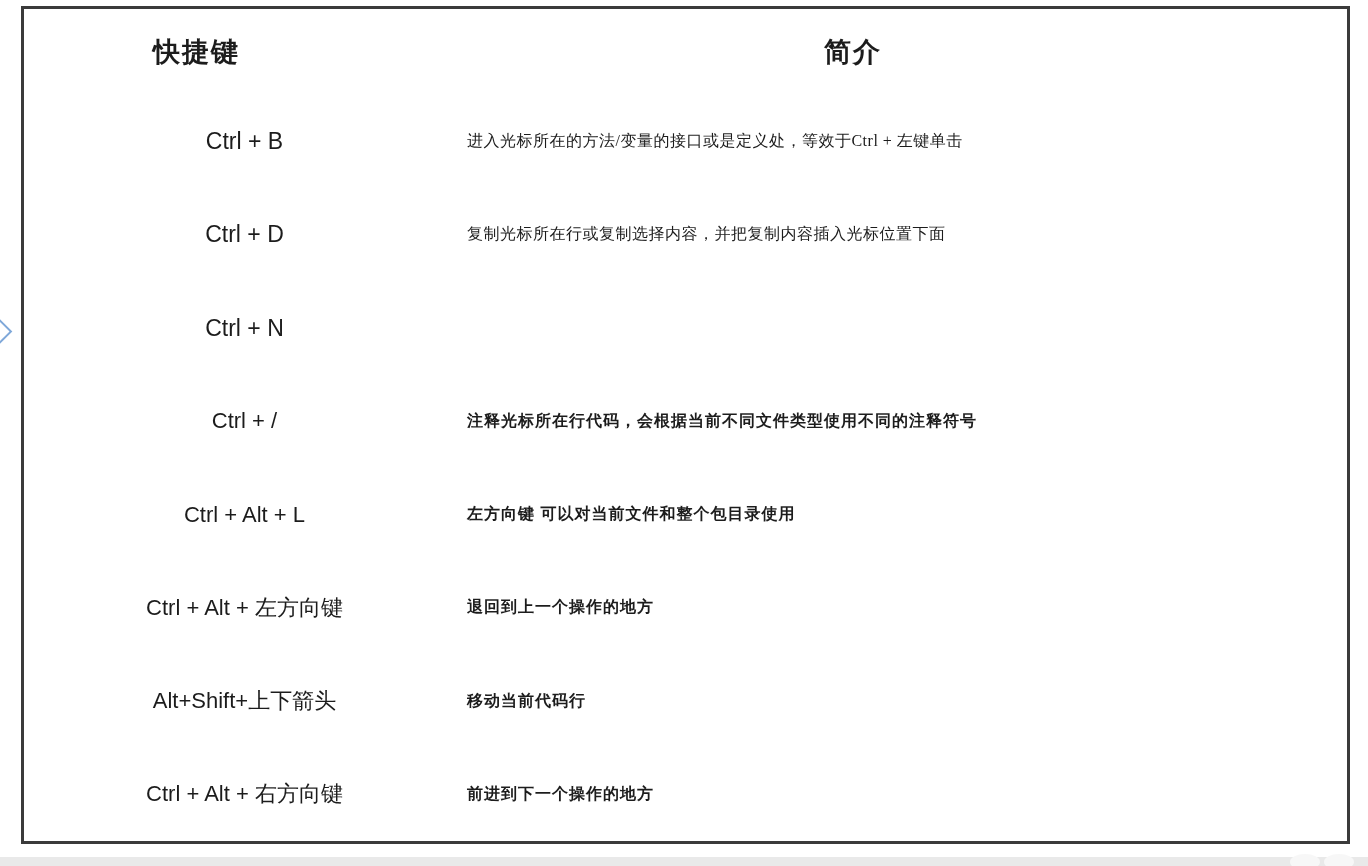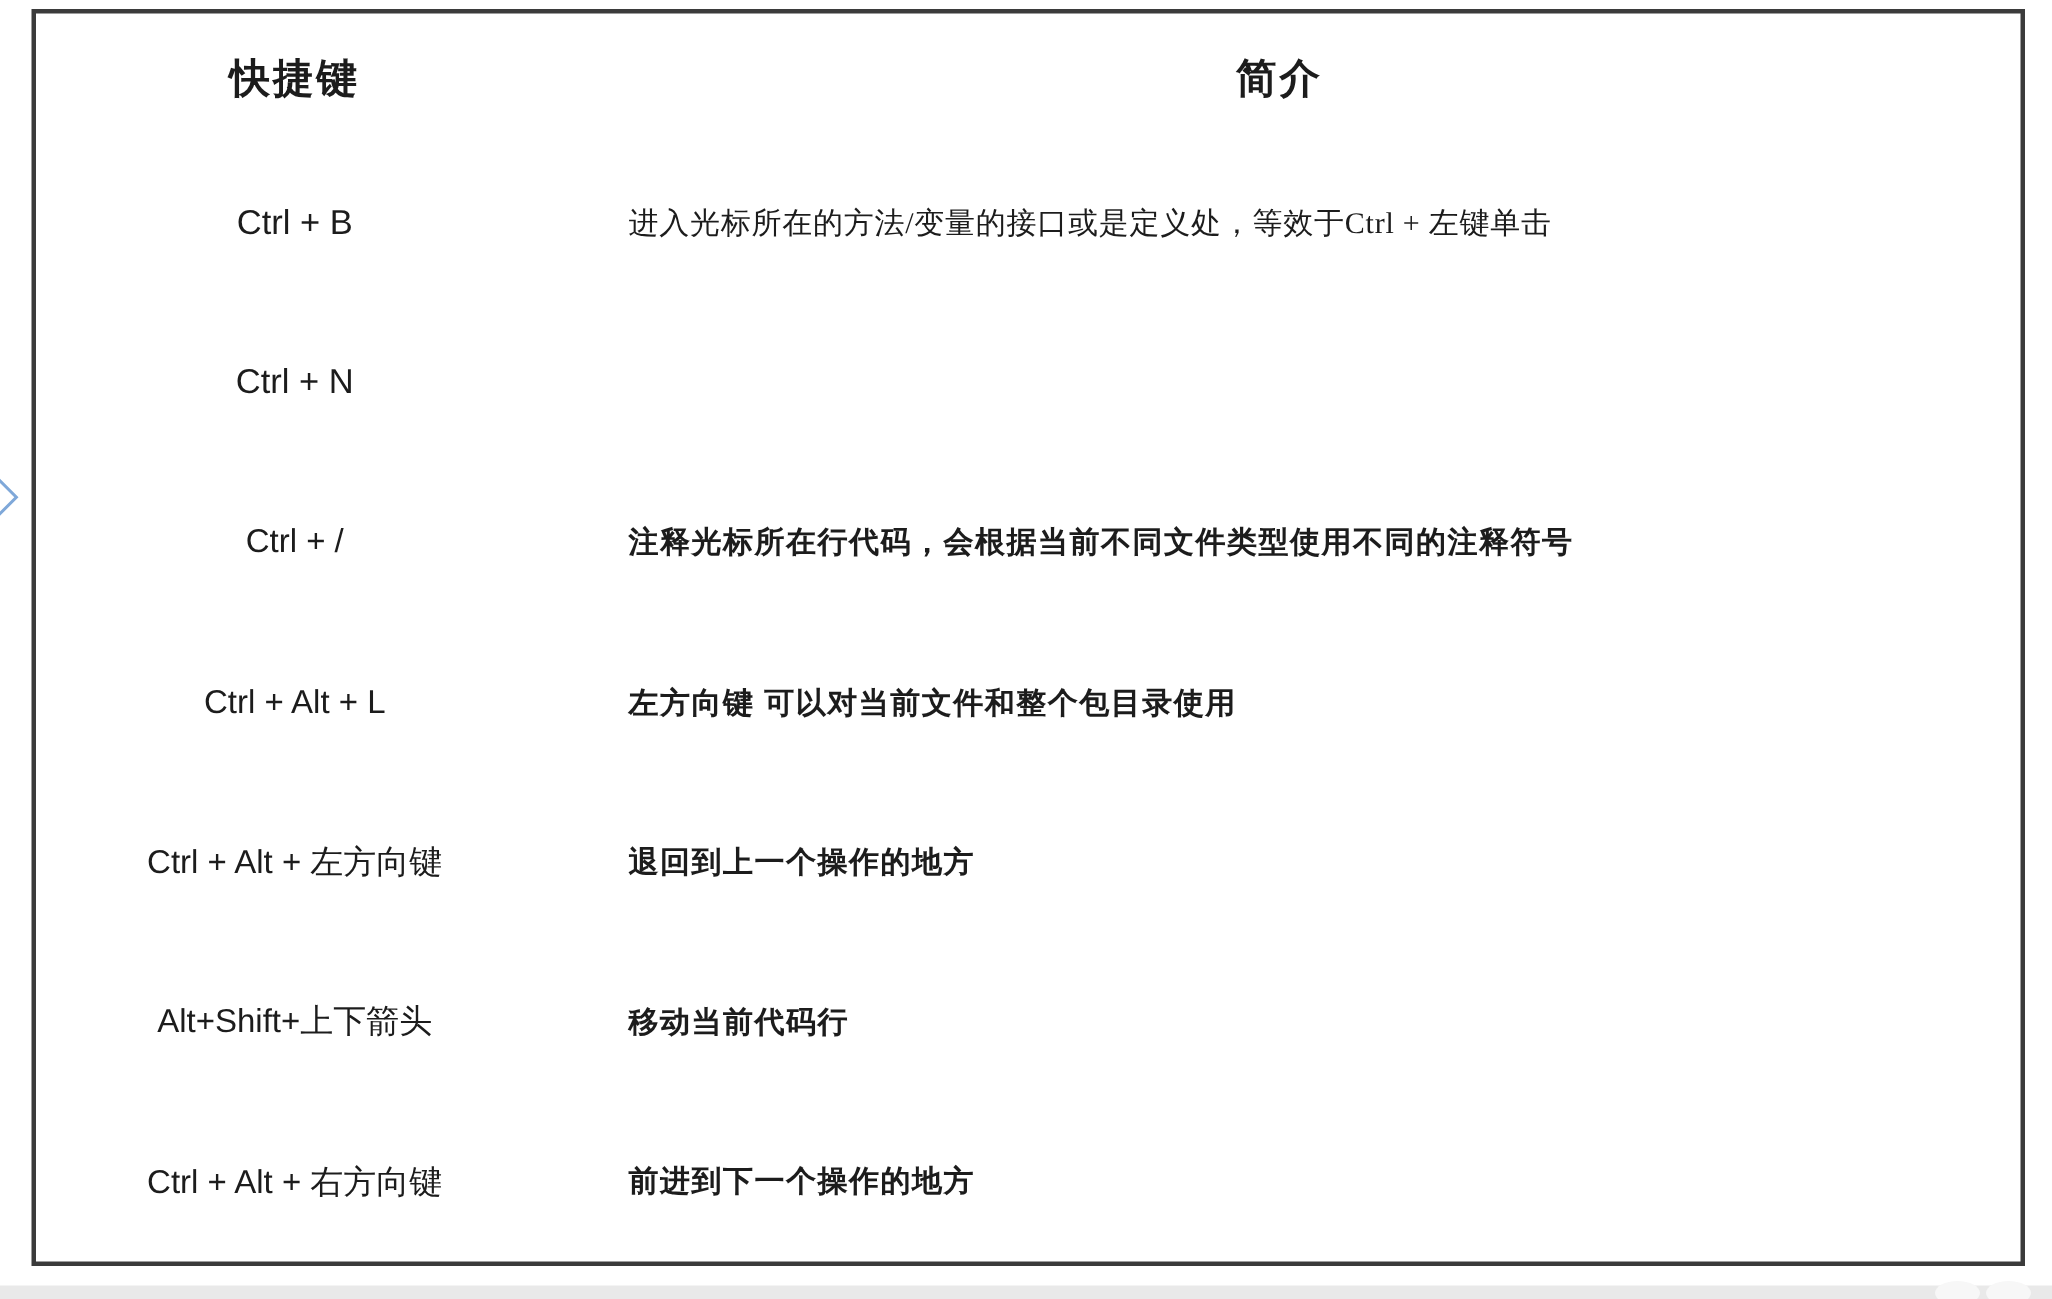--- a/index.html
+++ b/index.html
@@ -16,38 +16,38 @@
     left:21px;top:6px;
     width:1329px;height:838px;
     border:3px solid #3b3b3b;
     box-sizing:border-box;
     background:#ffffff;
     display:flex;
     flex-direction:column;
   }
   .row{display:flex;width:100%;}
   .header-row{height:86px;flex:none;}
-  #rows{flex:1;display:flex;flex-direction:column;}
+  #rows{flex:1;display:flex;flex-direction:column;padding-left:48px;}
   .data-row{flex:1;}
   .key-cell{
     width:345px;flex:none;
     display:flex;align-items:center;justify-content:center;
     box-sizing:border-box;
     text-align:center;
   }
   .desc-cell{
     flex:1;
     display:flex;align-items:center;
     padding-left:50px;padding-right:10px;
     box-sizing:border-box;
   }
   .header-row .key-cell{font-weight:700;font-size:27px;letter-spacing:2px;}
   .header-row .desc-cell{justify-content:center;padding-left:0;font-weight:700;font-size:27px;letter-spacing:2px;text-align:right;}
   .key-text{font-size:23px;white-space:nowrap;}
-  .desc-text{font-size:20px;letter-spacing:0.5px;}
+  .desc-text{font-size:16px;letter-spacing:0.5px;}
   .style-regular .desc-text{font-weight:400;font-family:"Liberation Serif",serif;}
   .style-bold .desc-text{font-weight:700;letter-spacing:1px;}
   .style-bold .key-text{font-size:22px;}
   
   .chevron{
     position:absolute;
     left:-13px;top:321px;
     width:17px;height:17px;
     border:2px solid #7fa8d9;
     background:#ffffff;
@@ -87,20 +87,28 @@
   <div id="rows">
   <div class="row data-row style-regular">
     <div class="key-cell">
       <span class="key-text">Ctrl + B</span>
     </div>
     <div class="desc-cell">
       <span class="desc-text">进入光标所在的方法/变量的接口或是定义处，等效于Ctrl + 左键单击</span>
     </div>
   </div>
 
+  <div class="row data-row style-regular">
+    <div class="key-cell">
+      <span class="key-text">Ctrl + D</span>
+    </div>
+    <div class="desc-cell">
+      <span class="desc-text">复制光标所在行或复制选择内容，并把复制内容插入光标位置下面</span>
+    </div>
+  </div>
 
 
   <div class="row data-row style-regular">
     <div class="key-cell">
       <span class="key-text">Ctrl + N</span>
     </div>
   </div>
 
 
   <div class="row data-row style-bold">

